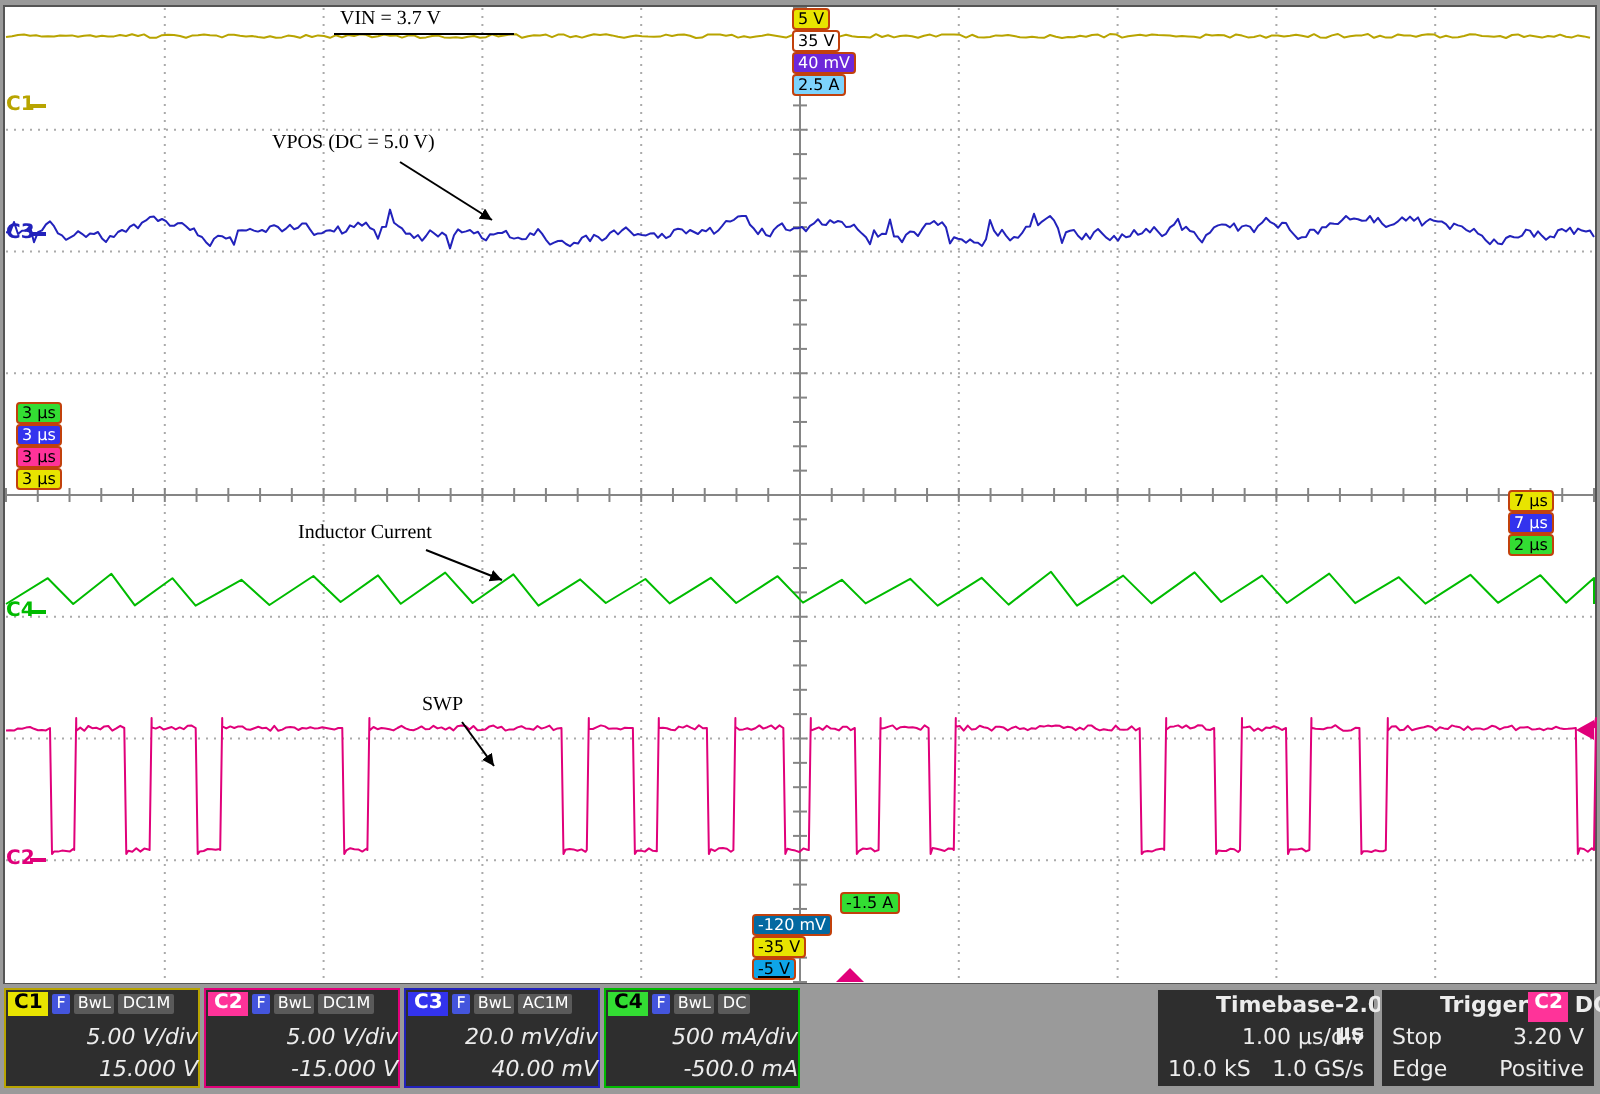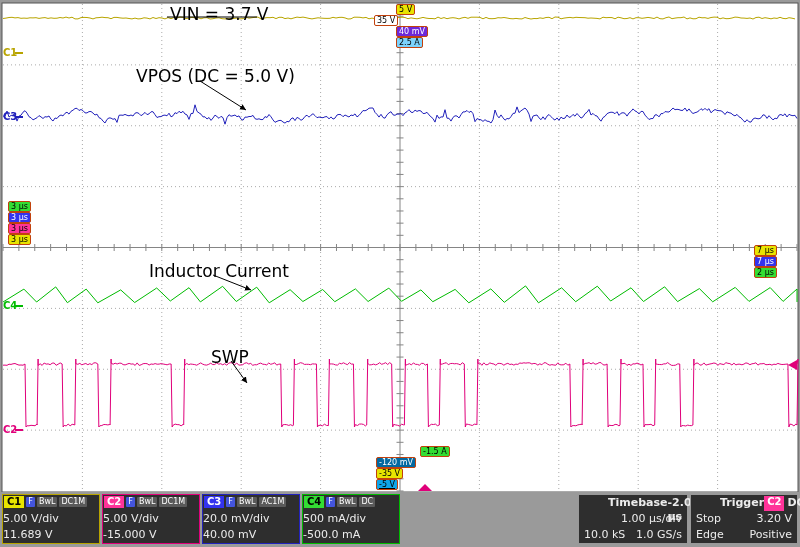--- a/index.html
+++ b/index.html
@@ -1,29 +1,29 @@
 <!DOCTYPE html>
 <html><head>
 <meta charset="utf-8">
 <style>
   html,body{margin:0;padding:0;background:#777;}
   #root{position:relative;width:800px;height:547px;background:#9a9a9a;overflow:hidden;
         font-family:"DejaVu Sans","Liberation Sans",sans-serif;}
   #plot{position:absolute;left:0;top:0;}
-  .annot{position:absolute;font-size:17px;color:#000;white-space:nowrap;}
+  .annot{position:absolute;font-size:10px;color:#000;white-space:nowrap;font-family:Liberation Serif, serif;}
   .flag{position:absolute;font-size:8px;line-height:9px;padding:0 2px;border:1px solid #c2410c;
         border-radius:2px;color:#000;white-space:nowrap;}
   .chmark{position:absolute;font-size:10px;font-weight:bold;line-height:11px;}
   .descbox{position:absolute;top:494px;height:50px;background:#2e2e2e;border:1px solid #999;
            box-sizing:border-box;color:#ececec;font-size:11px;}
   .hdr{display:flex;align-items:flex-start;height:15px;padding:1px 1px 0;}
   .tab{font-size:10px;font-weight:bold;padding:0 3px;line-height:12px;}
   .badge{font-size:8px;line-height:10px;padding:0 2px;margin-left:2px;margin-top:1px;
          background:#5a5a5a;color:#fff;border-radius:1px;}
-  .vrow{height:16px;line-height:16px;text-align:left;white-space:nowrap;}
+  .vrow{height:16px;line-height:16px;text-align:right;white-space:nowrap;font-style:italic;}
   .split{display:flex;justify-content:space-between;padding:0 5px;height:16px;line-height:16px;}
   .hrow{height:15px;line-height:14px;display:flex;justify-content:space-between;
         padding:1px 5px 0;font-weight:bold;margin-left:24px;}
   .hrow .src{display:flex;gap:3px;font-weight:bold;}
 </style>
 </head>
 <body>
 
 <div id="root">
 
@@ -194,21 +194,21 @@
       <span>Edge</span>
       <span>Positive</span>
     </div>
   </div>
 
 <div class="chmark" style="left: 3px; top: 47px; color: rgb(184, 164, 0);">C1</div>
     <div class="chmark" style="left: 3px; top: 111px; color: rgb(34, 34, 187);">C3</div>
     <div class="chmark" style="left: 3px; top: 300px; color: rgb(0, 187, 0);">C4</div>
     <div class="chmark" style="left: 3px; top: 424px; color: rgb(224, 0, 122);">C2</div>
     <div class="flag" style="left: 396px; top: 4px; background: rgb(232, 228, 0);">5 V</div>
-    <div class="flag" style="left: 374px; top: 15px; background: #ffffff;">35 V</div>
+    <div class="flag" style="left: 396px; top: 15px; background: #ffffff;">35 V</div>
     <div class="flag" style="left: 396px; top: 26px; background: #6d28d9; color: rgb(255, 255, 255);">40 mV</div>
     <div class="flag" style="left: 396px; top: 37px; background: #7dd3fc;">2.5 A</div>
     <div class="flag" style="left: 376px; top: 446px; background: rgb(51, 221, 51); margin-left: 44px;">-1.5 A</div>
     <div class="flag" style="left: 376px; top: 457px; background: #0369a1; color: rgb(255, 255, 255);">-120 mV</div>
     <div class="flag" style="left: 376px; top: 468px; background: rgb(232, 228, 0);">-35 V</div>
     <div class="flag" style="left: 376px; top: 479px; background: #0ea5e9; text-decoration: underline;">-5 V</div>
     <div class="flag" style="left: 8px; top: 201px; background: rgb(51, 221, 51);">3 µs</div>
     <div class="flag" style="left: 8px; top: 212px; background: rgb(51, 51, 238); color: rgb(255, 255, 255);">3 µs</div>
     <div class="flag" style="left: 8px; top: 223px; background: rgb(255, 51, 153);">3 µs</div>
     <div class="flag" style="left: 8px; top: 234px; background: rgb(232, 228, 0);">3 µs</div>
@@ -216,21 +216,21 @@
     <div class="flag" style="left: 754px; top: 256px; background: rgb(51, 51, 238); color: rgb(255, 255, 255);">7 µs</div>
     <div class="flag" style="left: 754px; top: 267px; background: rgb(51, 221, 51);">2 µs</div>
     <div class="descbox" style="left: 2px; width: 98px; border-color: rgb(184, 164, 0);">
       <div class="hdr">
         <span class="tab" style="background: rgb(232, 228, 0); color: rgb(0, 0, 0);">C1</span>
         <span class="badge" style="background: rgb(68, 85, 221);">F</span>
         <span class="badge">BwL</span>
         <span class="badge">DC1M</span>
       </div>
       <div class="vrow">5.00 V/div</div>
-      <div class="vrow">11.689 V</div>
+      <div class="vrow">15.000 V</div>
     </div>
     <div class="descbox" style="left: 102px; width: 98px; border-color: rgb(224, 0, 122);">
       <div class="hdr">
         <span class="tab" style="background: rgb(255, 51, 153); color: rgb(255, 255, 255);">C2</span>
         <span class="badge" style="background: rgb(68, 85, 221);">F</span>
         <span class="badge">BwL</span>
         <span class="badge">DC1M</span>
       </div>
       <div class="vrow">5.00 V/div</div>
       <div class="vrow">-15.000 V</div>

